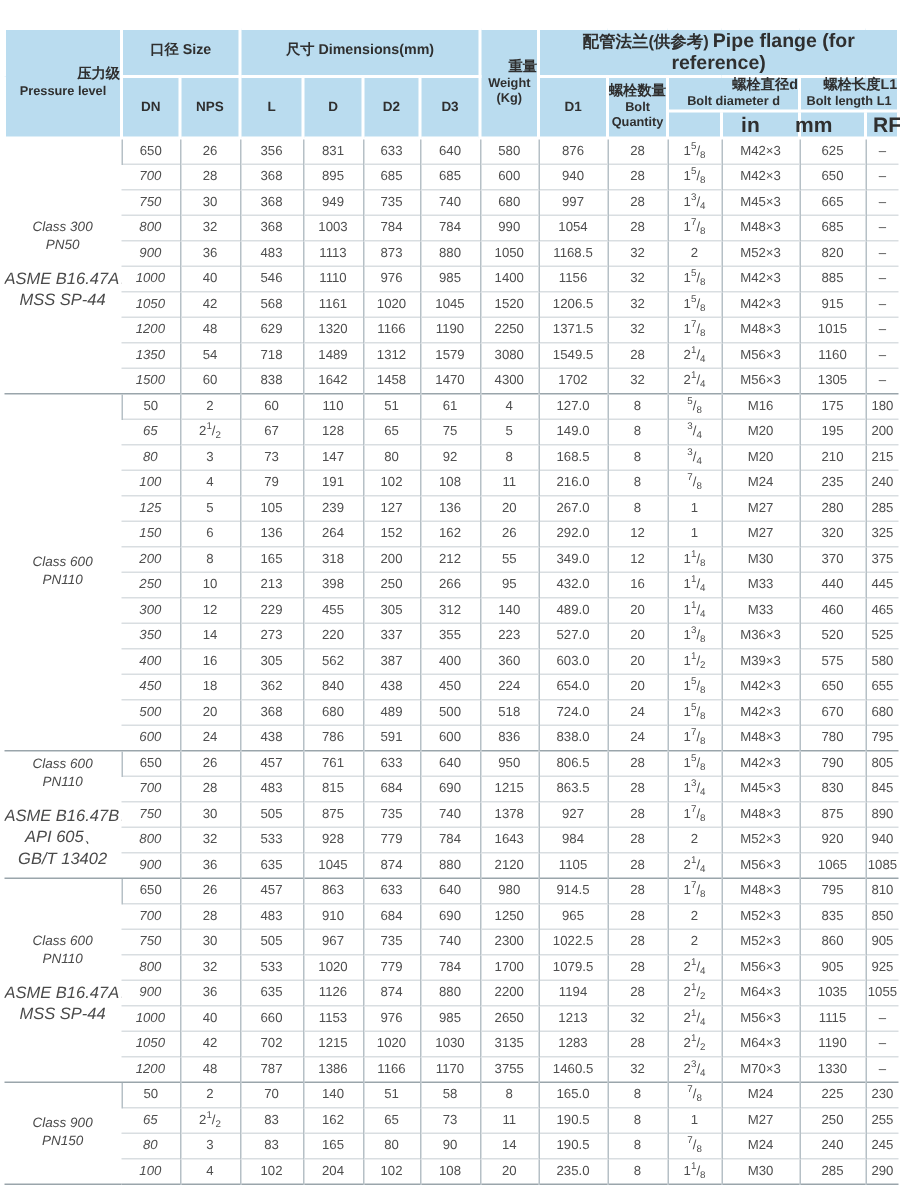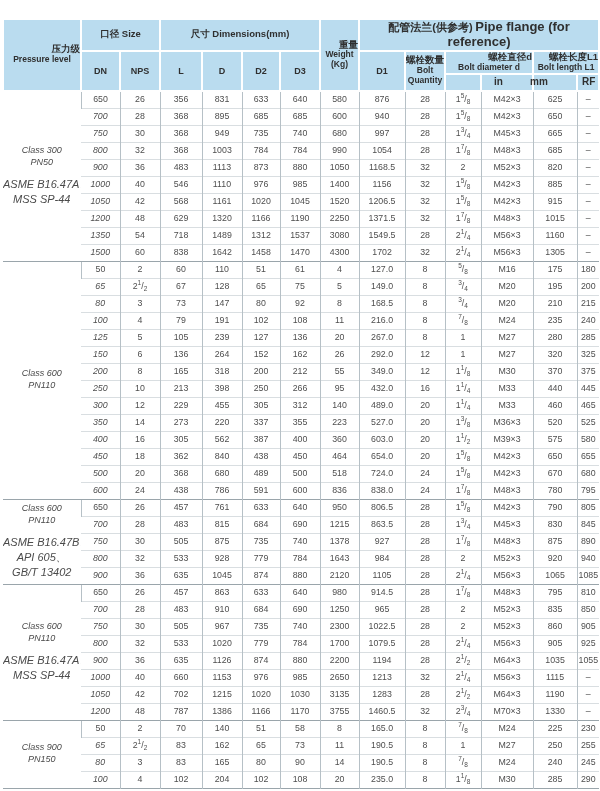--- a/index.html
+++ b/index.html
@@ -16,21 +16,21 @@
   thead th{
     background:#badcef;
     border:2px solid #ffffff;
     font-weight:bold;
     color:#2f2f2f;
     padding:0;line-height:1.15;
     text-align:center;vertical-align:middle;
   }
   tr.h1 th{height:15px;font-size:9.5px;}
   tr.h2 th{font-size:9px;}
-  tr.h3 th{height:15px;font-size:10px;padding-left:48px;}
+  tr.h3 th{height:15px;font-size:14px;padding-left:48px;}
   th .cn{font-size:9.5px;display:block;text-align:right;}
   th .en{font-size:8.5px;display:block;}
   th .inline-cn{font-size:11px;}
   th .inline-en{font-size:13px;}
   
   tbody td{
     height:16px;
     font-size:8.8px;
     text-align:center;vertical-align:middle;
     padding:0;line-height:1;
@@ -244,21 +244,21 @@
           <td>M48×3</td>
           <td>1015</td>
           <td>–</td>
         </tr>
         <tr>
           <td>1350</td>
           <td>54</td>
           <td>718</td>
           <td>1489</td>
           <td>1312</td>
-          <td>1537</td>
+          <td>1579</td>
           <td>3080</td>
           <td>1549.5</td>
           <td>28</td>
           <td>2<sup>1</sup>/<sub>4</sub></td>
           <td>M56×3</td>
           <td>1160</td>
           <td>–</td>
         </tr>
         <tr>
           <td>1500</td>
@@ -443,21 +443,21 @@
           <td>575</td>
           <td>580</td>
         </tr>
         <tr>
           <td>450</td>
           <td>18</td>
           <td>362</td>
           <td>840</td>
           <td>438</td>
           <td>450</td>
-          <td>464</td>
+          <td>224</td>
           <td>654.0</td>
           <td>20</td>
           <td>1<sup>5</sup>/<sub>8</sub></td>
           <td>M42×3</td>
           <td>650</td>
           <td>655</td>
         </tr>
         <tr>
           <td>500</td>
           <td>20</td>

